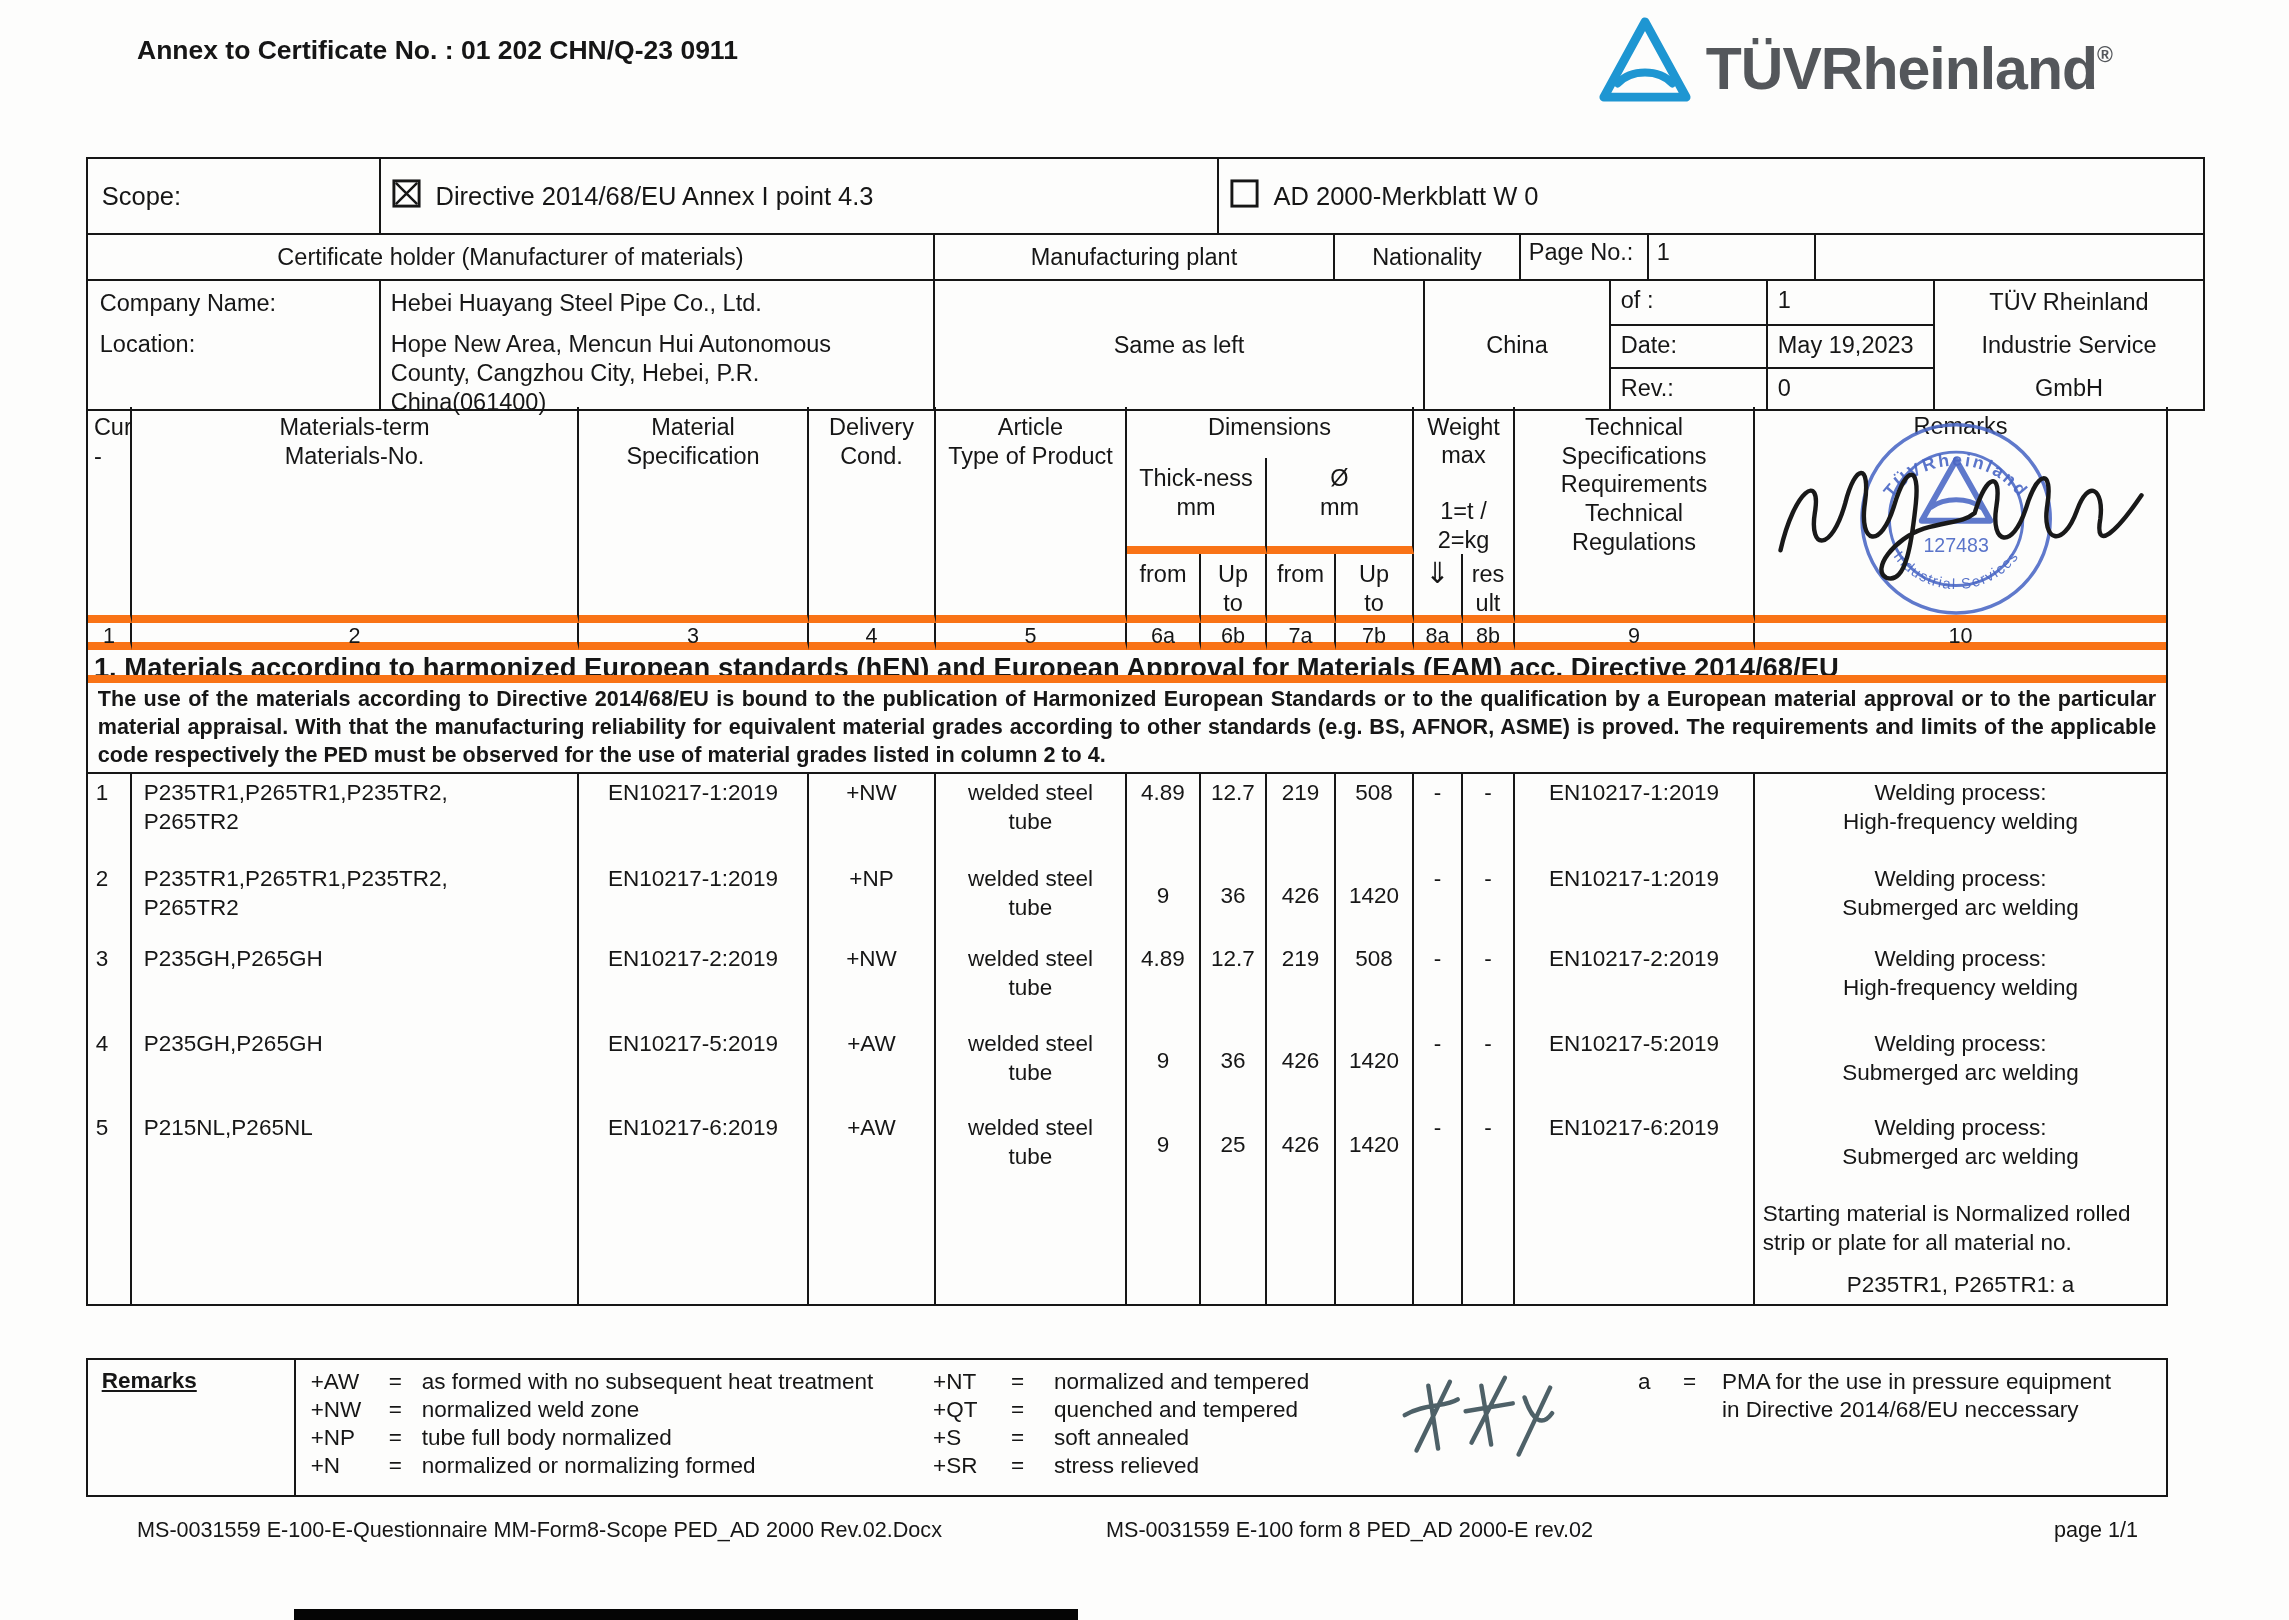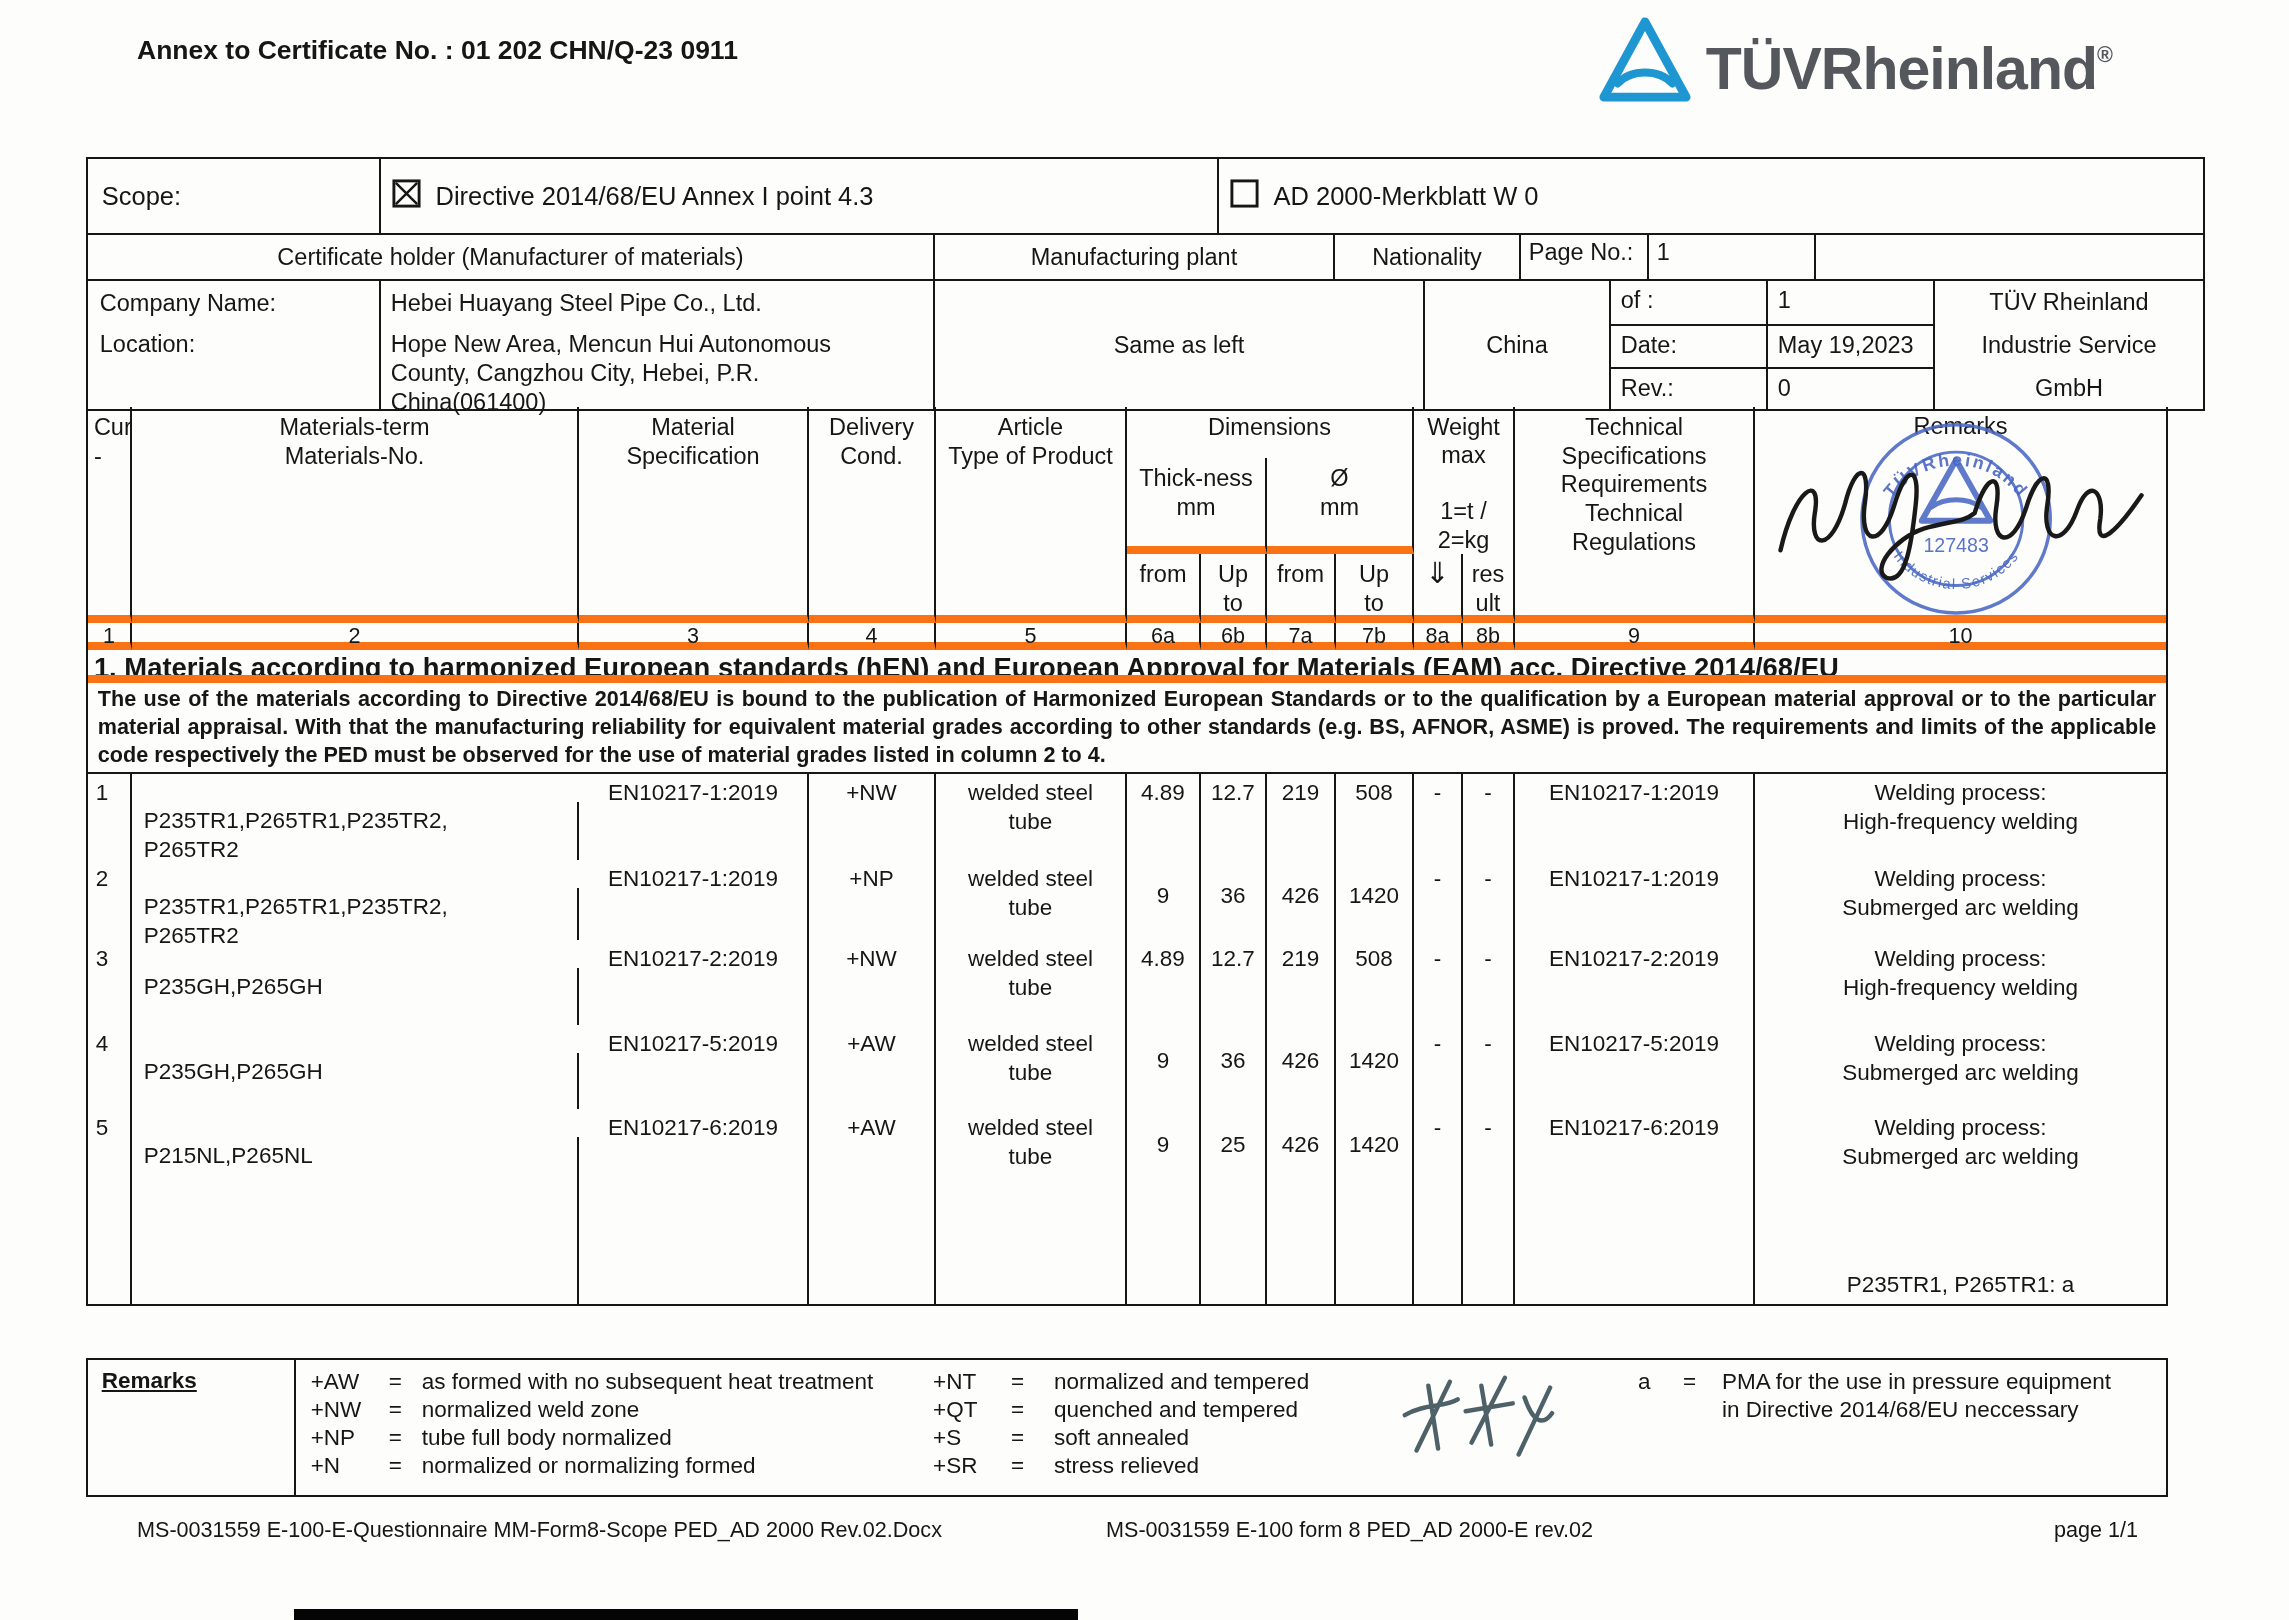--- a/index.html
+++ b/index.html
@@ -43,21 +43,21 @@
        grid-template-columns:44px 447px 230px 127px 191px 74px 66px 69px 78px 49px 52px 240px 1fr;
        grid-template-rows:51px 96px 69px 27.4px 33px 91px 86px 80px 85px 84px 83px 74px 38px;}
   .g{box-sizing:border-box;}
   .br{border-right:2px solid #161616;}
   .bb{border-bottom:8px solid #f97316;}
   .bb3{border-bottom:2.9px solid #161616;}
   .h{text-align:center;font-size:23.5px;line-height:1.22;padding-top:5.9px;white-space:pre-line;}
   .h.tl{text-align:left;padding-left:5.9px;}
   .n{font-size:21.6px;text-align:center;line-height:25.5px;}
   .c{font-size:22.5px;line-height:1.28;padding-top:4.9px;text-align:center;white-space:pre-line;}
-  .c.cl{text-align:left;padding-left:11.8px;margin-top:28px;}
+  .c.cl{text-align:left;padding-left:11.8px;}
   .c.num{text-align:left;padding-left:7.8px;}
   .sec-title{font-size:27.4px;font-weight:bold;padding:2px 5.9px;white-space:nowrap;overflow:hidden;}
   .sec-note{font-size:21.6px;font-weight:bold;line-height:28px;padding:2px 9.8px;text-align:justify;}
   .rem-hdr{position:relative;}
   .rem-hdr-label{text-align:center;font-size:23.5px;padding-top:5.9px;}
   .stamp-svg{position:absolute;left:0;top:-3.9px;}
   .weight-h{line-height:1.2;}
   
   .rem-box{position:absolute;left:86px;top:1358px;width:2082px;height:139px;
            border:2.9px solid #161616;box-sizing:border-box;display:flex;}
@@ -310,20 +310,22 @@
     <div class="g br c" style="grid-area:11/6/14/7;padding-top:21.6px">9</div>
     <div class="g br c" style="grid-area:11/7/14/8;padding-top:21.6px">25</div>
     <div class="g br c" style="grid-area:11/8/14/9;padding-top:21.6px">426</div>
     <div class="g br c" style="grid-area:11/9/14/10;padding-top:21.6px">1420</div>
     <div class="g br c" style="grid-area:11/10/14/11">-</div>
     <div class="g br c" style="grid-area:11/11/14/12">-</div>
     <div class="g br c" style="grid-area:11/12/14/13">EN10217-6:2019</div>
     <div class="g c" style="grid-area:11/13/12/14">Welding process:
 Submerged arc welding</div>
 
+    <div class="g c" style="grid-area:12/13/13/14;text-align:left;padding:7.8px 5.9px 0 7.8px">Starting material is Normalized rolled
+strip or plate for all material no.</div>
     <div class="g c" style="grid-area:13/13/14/14">P235TR1, P265TR1: a</div>
   </div>
 
   <div class="rem-box">
     <div class="rem-label-cell">
       <span class="rem-label">Remarks</span>
     </div>
     <div class="defs-area">
       <div class="defs defs-l">
         <div>+AW</div>

